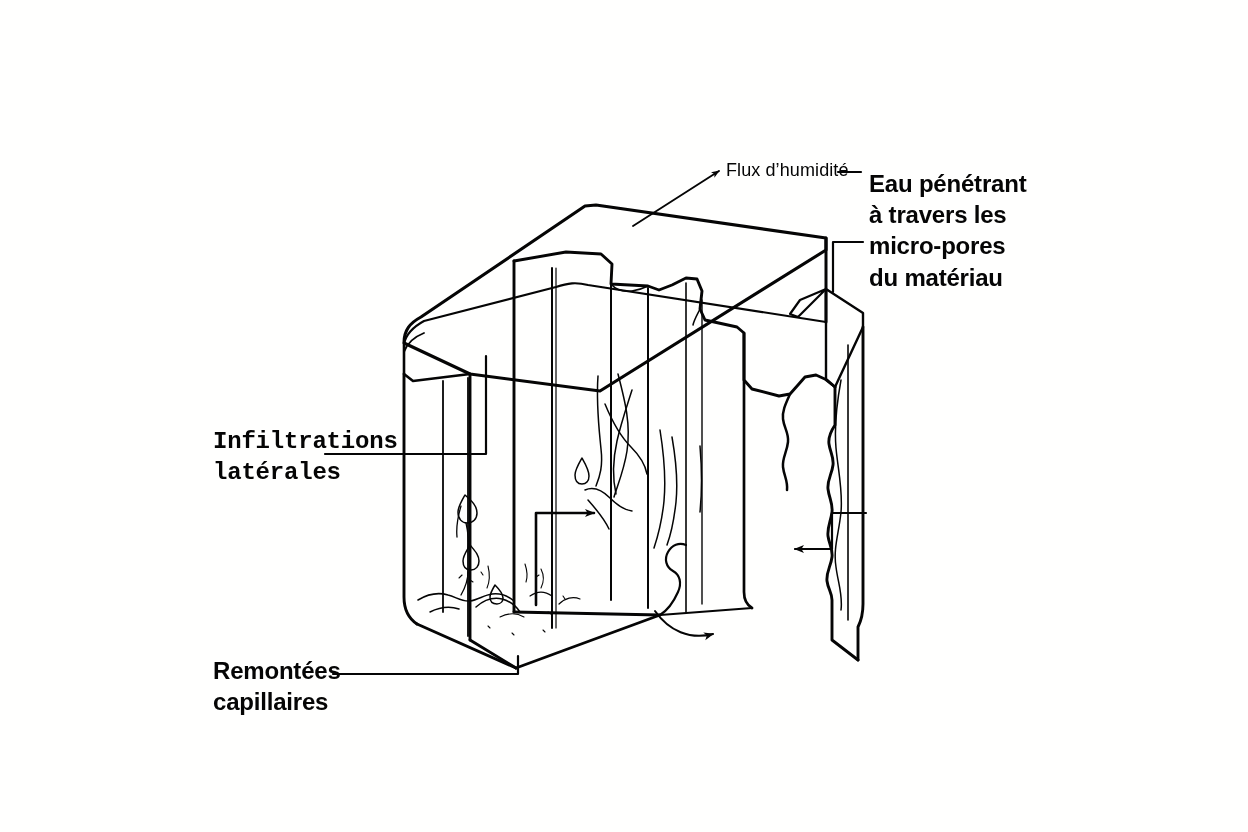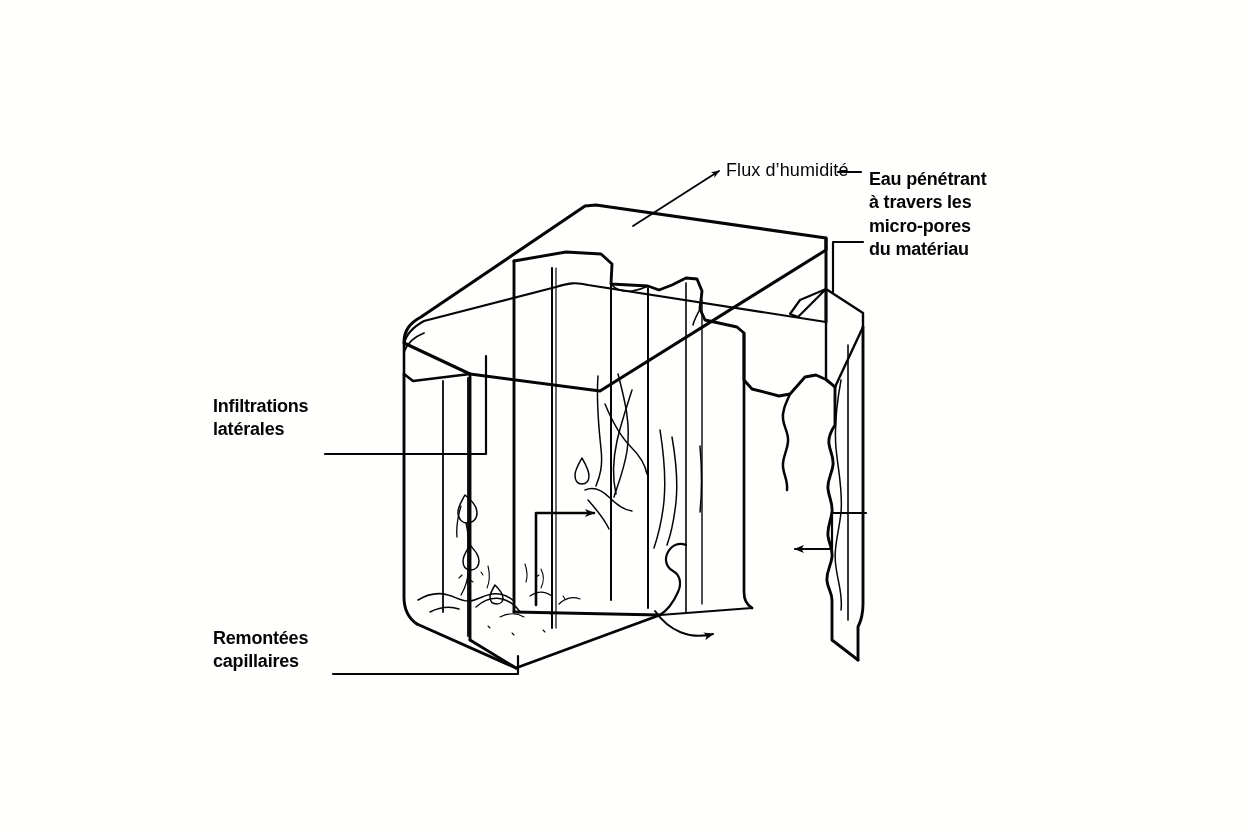--- a/index.html
+++ b/index.html
@@ -20,40 +20,40 @@
     position: absolute;
     left: 0; top: 0;
     width: 1248px;
     height: 832px;
   }
   .label {
     position: absolute;
     color: #050505;
     font-family: "Liberation Sans", sans-serif;
     font-weight: bold;
-    font-size: 18px;
+    font-size: 24px;
     line-height: 1.30;
     letter-spacing: -0.2px;
     white-space: pre-line;
     user-select: none;
   }
   .label.small {
     font-weight: normal;
     font-size: 18px;
     letter-spacing: 0.1px;
     line-height: 1.2;
   }
   .label.right-col { text-align: left; }
   .label.left-col  { text-align: left; }
 
   #lbl-flux        { left: 726px; top: 160px; }
   #lbl-eau         { left: 869px; top: 168px; }
   #lbl-condens     { left: 872px; top: 497px; }
-  #lbl-infiltr     { left: 213px; top: 395px; }
-  #lbl-remont      { left: 213px; top: 627px; }
+  #lbl-infiltr     { left: 213px; top: 426px; font-family: Liberation Mono, monospace; }
+  #lbl-remont      { left: 213px; top: 655px; }
 </style>
 </head>
 <body>
 
 <div id="stage">
 
   <svg id="drawing" viewBox="0 0 1248 832" xmlns="http://www.w3.org/2000/svg">
     <defs>
       <marker id="ah" markerWidth="11" markerHeight="11" refX="9" refY="4" orient="auto" markerUnits="userSpaceOnUse">
         <path d="M0,0 L10,4 L0,8 L2.6,4 Z" fill="#050505"></path>

